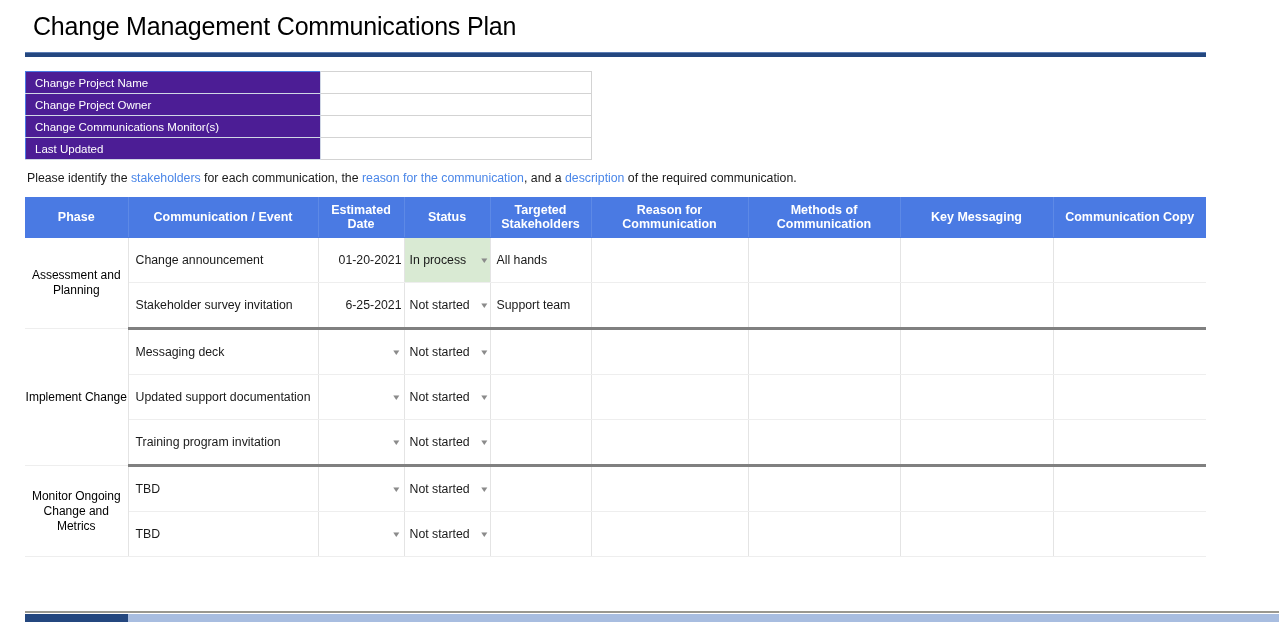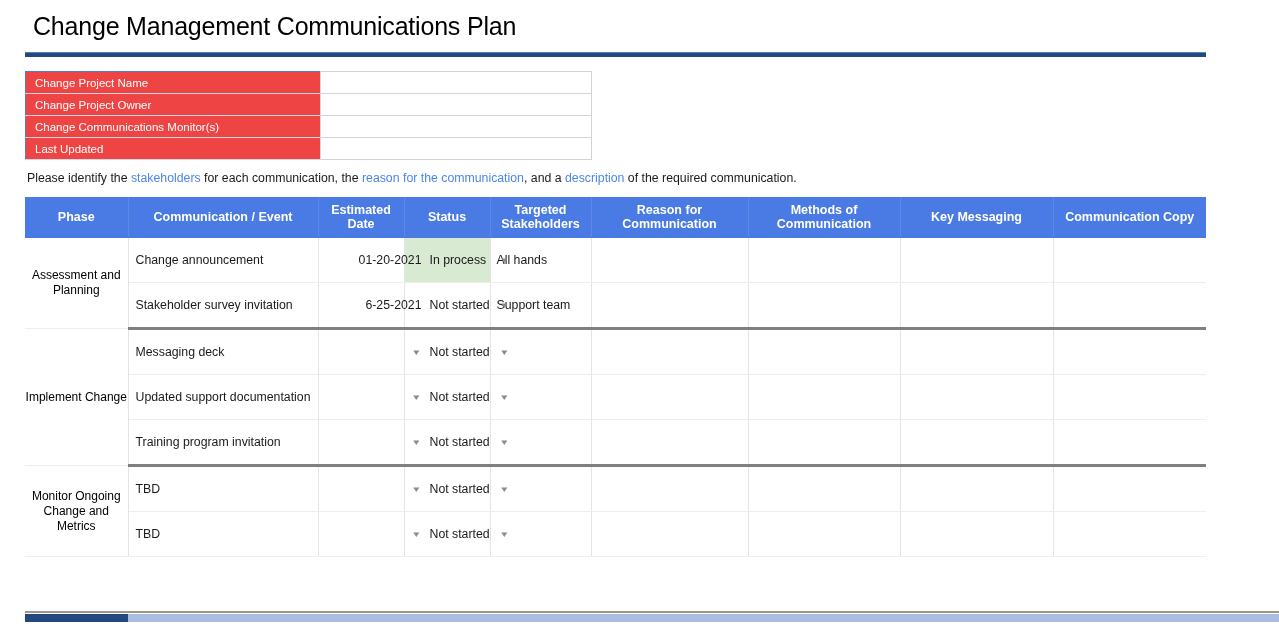--- a/index.html
+++ b/index.html
@@ -47,21 +47,21 @@
     table-layout: fixed;
   }
   .meta-table td {
     height: 21px;
     padding: 0;
     font-size: 11.5px;
     vertical-align: middle;
   }
   .meta-label {
     width: 285px;
-    background: #ef4444;
+    background: #4c1d95;
     color: #ffffff;
     padding-left: 9px !important;
     border: 1px solid #d0d7e5;
     border-left-color: #4a7ae3;
     border-top-color: #4a7ae3;
     white-space: nowrap;
   }
   .meta-value {
     width: 270px;
     background: #ffffff;
@@ -158,21 +158,20 @@
   td.stake-cell {
     padding-left: 6px;
     text-align: left;
   }
 
   .cellflex {
     display: flex;
     align-items: center;
     justify-content: space-between;
     width: 100%;
-    padding-left: 20px;
   }
   .cellflex.rt { justify-content: flex-end; }
   .dd-arrow {
     display: inline-block;
     color: #8b8b8b;
     font-size: 9px;
     line-height: 9px;
     margin-left: 6px;
     margin-right: 3px;
     transform: scaleX(1.35);

